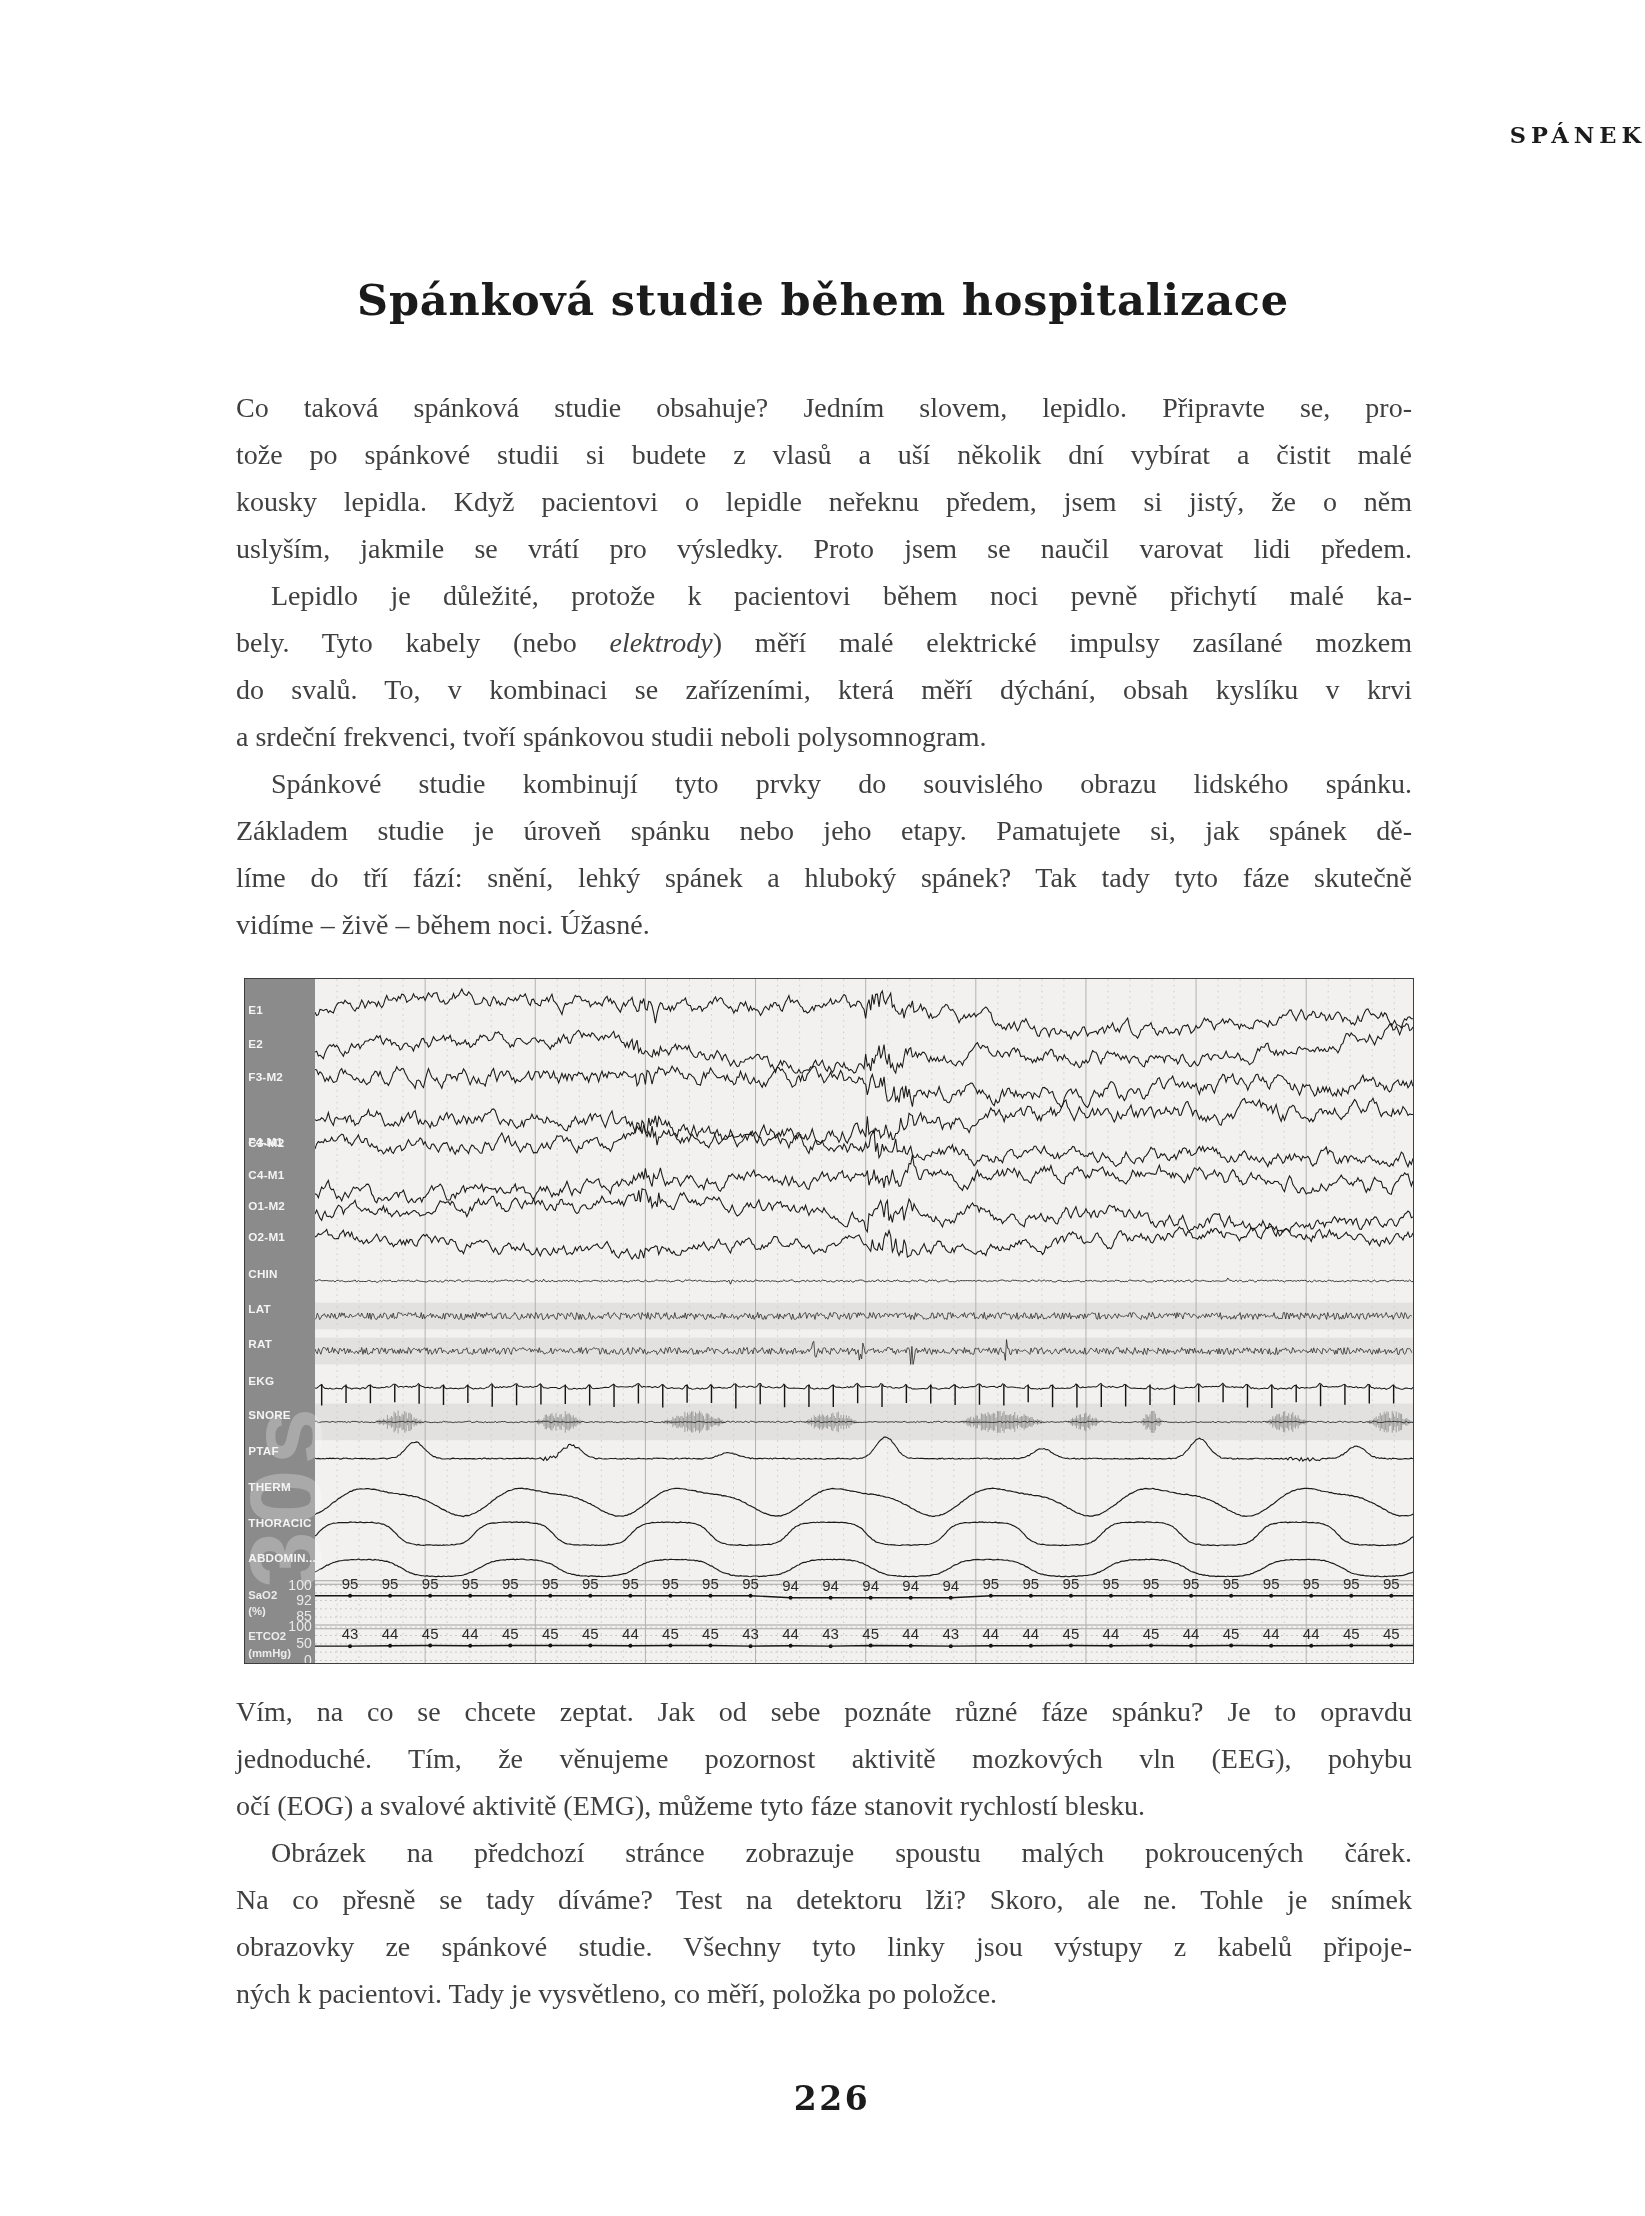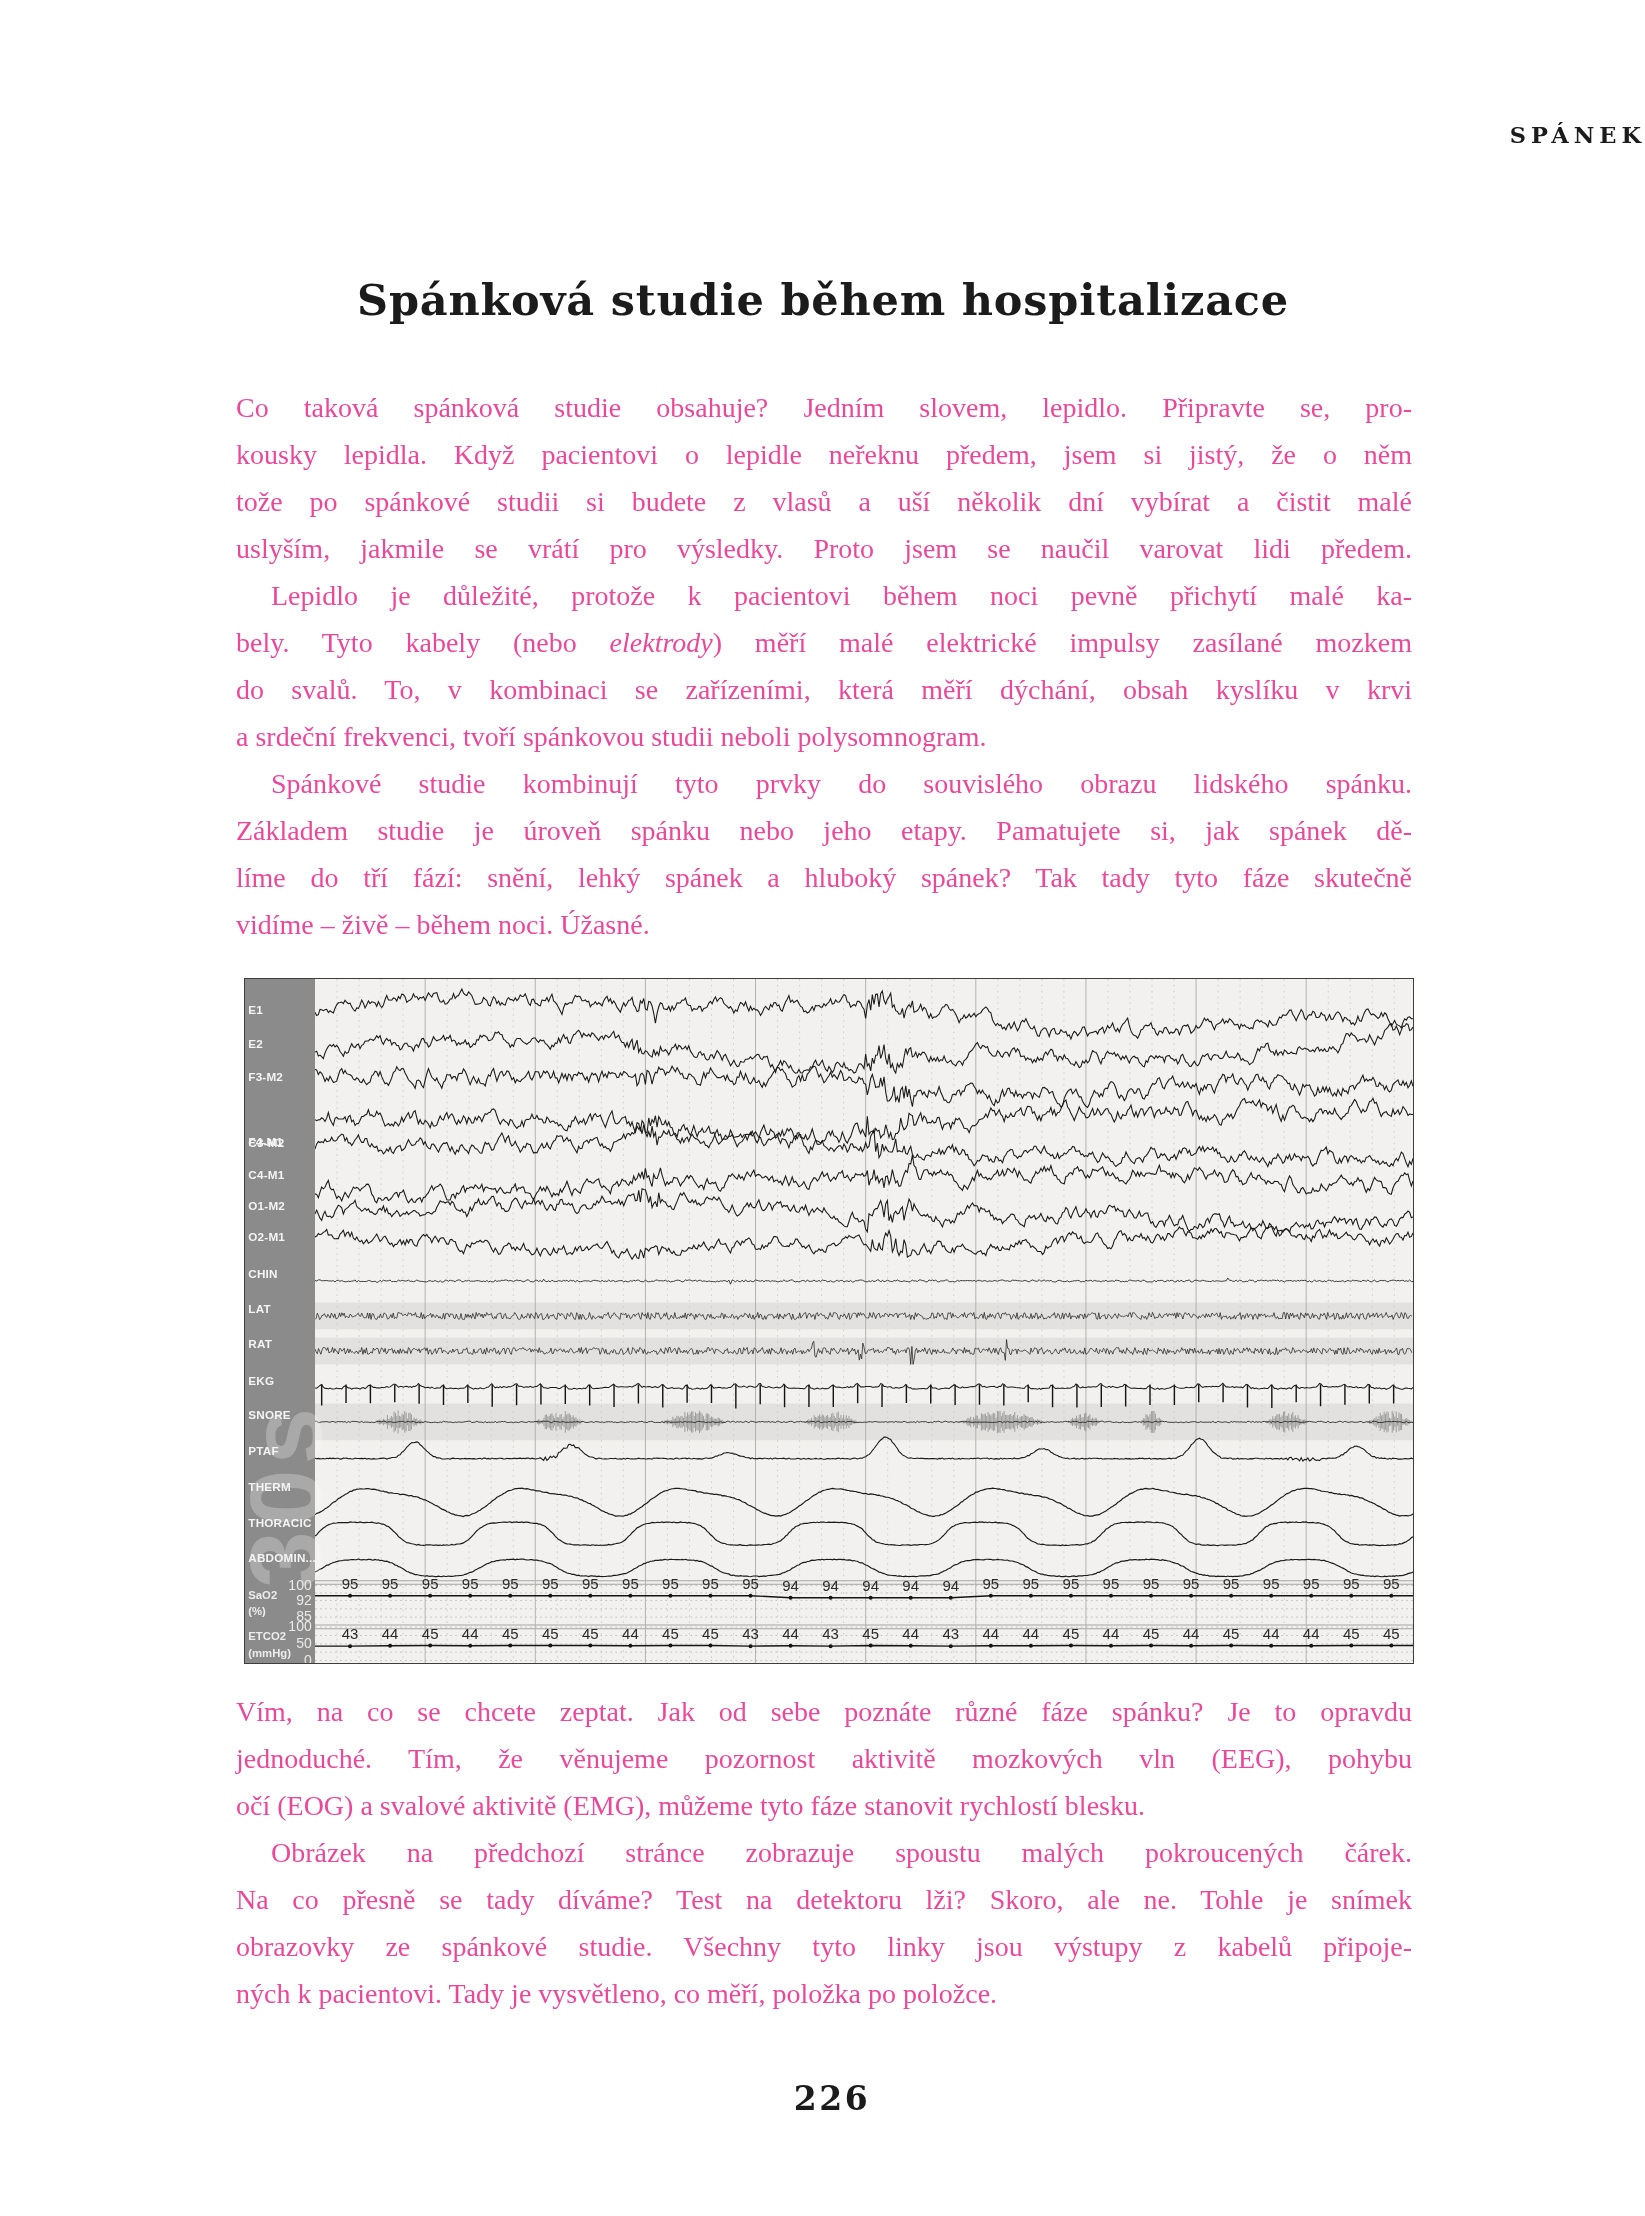--- a/index.html
+++ b/index.html
@@ -4,21 +4,21 @@
 <style>
   html,body{margin:0;padding:0;background:#ffffff;}
   .page{position:relative;width:1646px;height:2216px;background:#ffffff;color:#1b1b1b;overflow:hidden;}
 
   .running-head{position:absolute;left:0;top:122px;width:100%;text-align:right;
     font-family:"DejaVu Serif",serif;font-weight:bold;font-size:22.5px;letter-spacing:5px;}
   .chapter-title{position:absolute;left:0;top:275px;width:100%;margin:0;text-align:center;
     font-family:"DejaVu Serif",serif;font-weight:bold;font-size:43px;letter-spacing:0.8px;}
 
   .text-block{position:absolute;left:236px;width:1176px;
-    font-family:"Liberation Serif",serif;font-size:28px;color:#ec4899;}
+    font-family:"Liberation Serif",serif;font-size:28px;color:#404040;}
   .tb1{top:384px;}
   .tb2{top:1688px;}
   .line{display:block;height:47px;line-height:47px;text-align:justify;text-align-last:justify;white-space:normal;}
   .line.last{text-align-last:auto;}
   .line.ind{text-indent:35px;}
   .it{font-style:italic;}
 
   .pagenum{position:absolute;left:0;top:2079px;width:100%;text-align:center;
     font-family:"DejaVu Serif",serif;font-weight:bold;font-size:33px;letter-spacing:2.5px;padding-left:9px;}
 
@@ -43,22 +43,22 @@
 <body>
 
 <div class="page">
 
   <div class="running-head">SPÁNEK</div>
 
   <h1 class="chapter-title">Spánková studie během hospitalizace</h1>
 
   <div class="text-block tb1">
     <span class="line">Co taková spánková studie obsahuje? Jedním slovem, lepidlo. Připravte se, pro-</span>
+    <span class="line">tože po spánkové studii si budete z vlasů a uší několik dní vybírat a čistit malé</span>
     <span class="line">kousky lepidla. Když pacientovi o lepidle neřeknu předem, jsem si jistý, že o něm</span>
-    <span class="line">tože po spánkové studii si budete z vlasů a uší několik dní vybírat a čistit malé</span>
     <span class="line">uslyším, jakmile se vrátí pro výsledky. Proto jsem se naučil varovat lidi předem.</span>
     <span class="line ind">Lepidlo je důležité, protože k pacientovi během noci pevně přichytí malé ka-</span>
     <span class="line"><span>bely. Tyto kabely (nebo </span><span class="it">elektrody</span><span>) měří malé elektrické impulsy zasílané mozkem</span></span>
     <span class="line">do svalů. To, v kombinaci se zařízeními, která měří dýchání, obsah kyslíku v krvi</span>
     <span class="line last">a srdeční frekvenci, tvoří spánkovou studii neboli polysomnogram.</span>
     <span class="line ind">Spánkové studie kombinují tyto prvky do souvislého obrazu lidského spánku.</span>
     <span class="line">Základem studie je úroveň spánku nebo jeho etapy. Pamatujete si, jak spánek dě-</span>
     <span class="line">líme do tří fází: snění, lehký spánek a hluboký spánek? Tak tady tyto fáze skutečně</span>
     <span class="line last">vidíme – živě – během noci. Úžasné.</span>
   </div>

